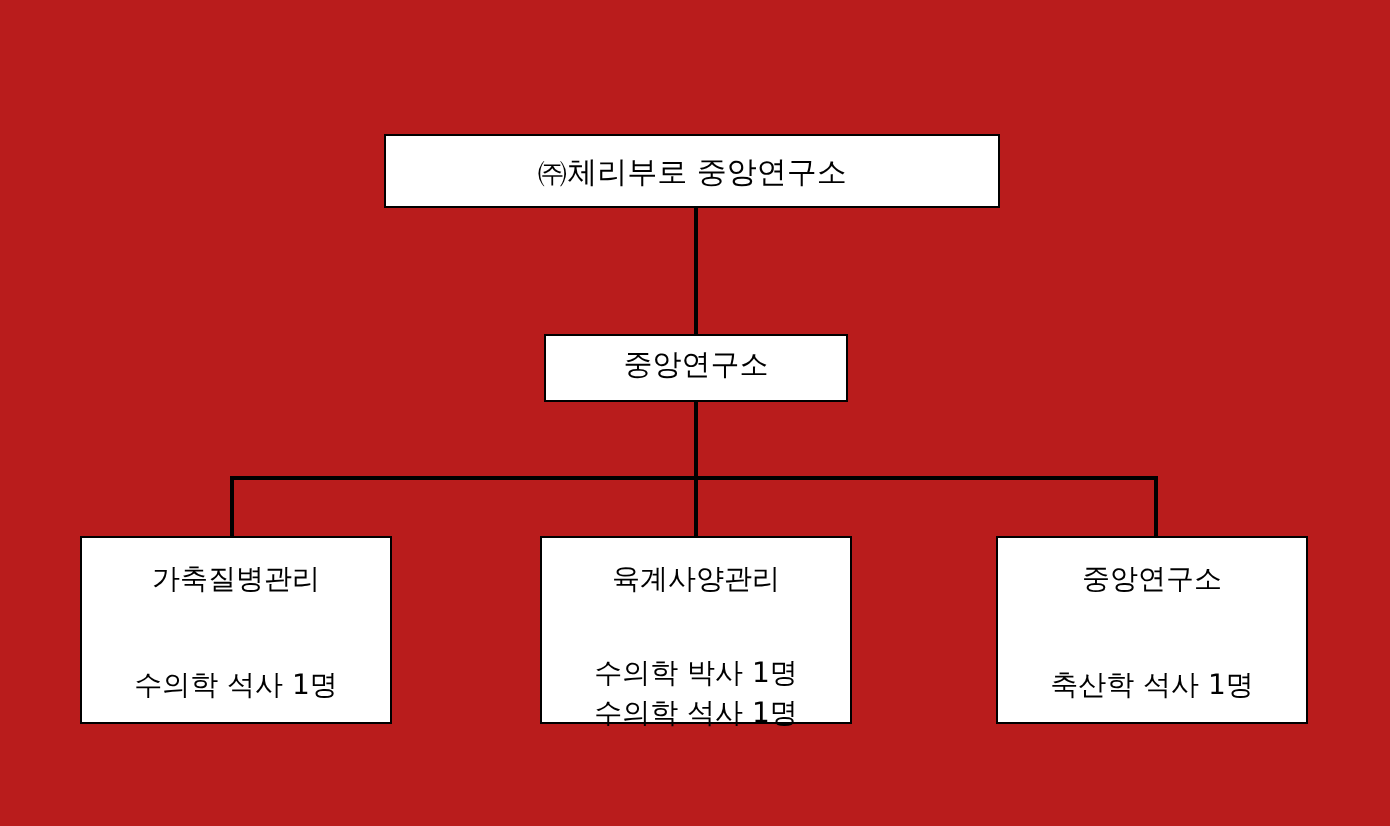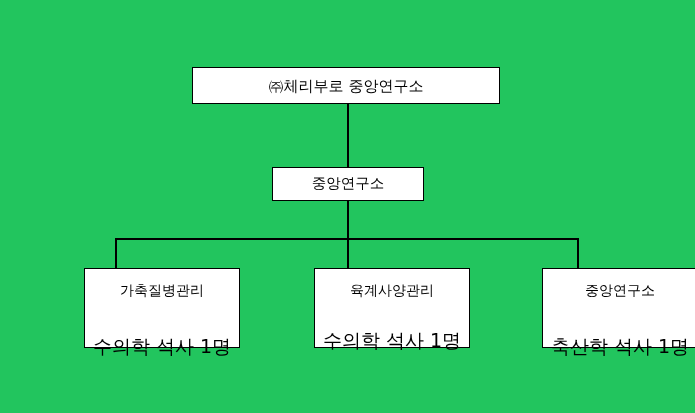--- a/index.html
+++ b/index.html
@@ -9,21 +9,21 @@
   }
   body {
     font-family: "DejaVu Sans", "Liberation Sans", sans-serif;
     color: #000000;
   }
 
   #org-chart {
     position: relative;
     width: 695px;
     height: 413px;
-    background: #22c55e;
+    background: #b91c1c;
     overflow: hidden;
   }
 
   
   .node {
     position: absolute;
     box-sizing: border-box;
     border: 1.5px solid #000000;
     background: #ffffff;
     text-align: center;
@@ -45,22 +45,21 @@
     width: 152px;
     height: 34px;
     display: flex;
     align-items: center;
     justify-content: center;
   }
 
   .node-leaf {
     top: 268px;
     width: 156px;
-    height: 80px;
-    margin-left: 44px;
+    height: 94px;
   }
 
   .node-leaf.leaf-0 { left: 40px; }
   .node-leaf.leaf-1 { left: 270px; }
   .node-leaf.leaf-2 { left: 498px; }
 
   .node-title {
     font-size: 14.5px;
     line-height: 1.2;
     white-space: nowrap;
@@ -77,21 +76,21 @@
     font-size: 14px;
     line-height: 1.25;
     white-space: nowrap;
   }
 
   .leaf-details {
     position: absolute;
     left: 0;
     right: 0;
     top: 58px;
-    font-size: 19px;
+    font-size: 14px;
     line-height: 1.45;
   }
 
   .leaf-detail-line {
     white-space: nowrap;
   }
 
   
   .node-leaf.single-detail .leaf-details { top: 64px; }
 
@@ -152,20 +151,21 @@
   <div class="node node-leaf leaf-0 single-detail">
     <div class="leaf-title">가축질병관리</div>
     <div class="leaf-details">
       <div class="leaf-detail-line">수의학 석사 1명</div>
     </div>
   </div>
 
   <div class="node node-leaf leaf-1">
     <div class="leaf-title">육계사양관리</div>
     <div class="leaf-details">
+      <div class="leaf-detail-line">수의학 박사 1명</div>
       <div class="leaf-detail-line">수의학 석사 1명</div>
     </div>
   </div>
 
   <div class="node node-leaf leaf-2 single-detail">
     <div class="leaf-title">중앙연구소</div>
     <div class="leaf-details">
       <div class="leaf-detail-line">축산학 석사 1명</div>
     </div>
   </div>

